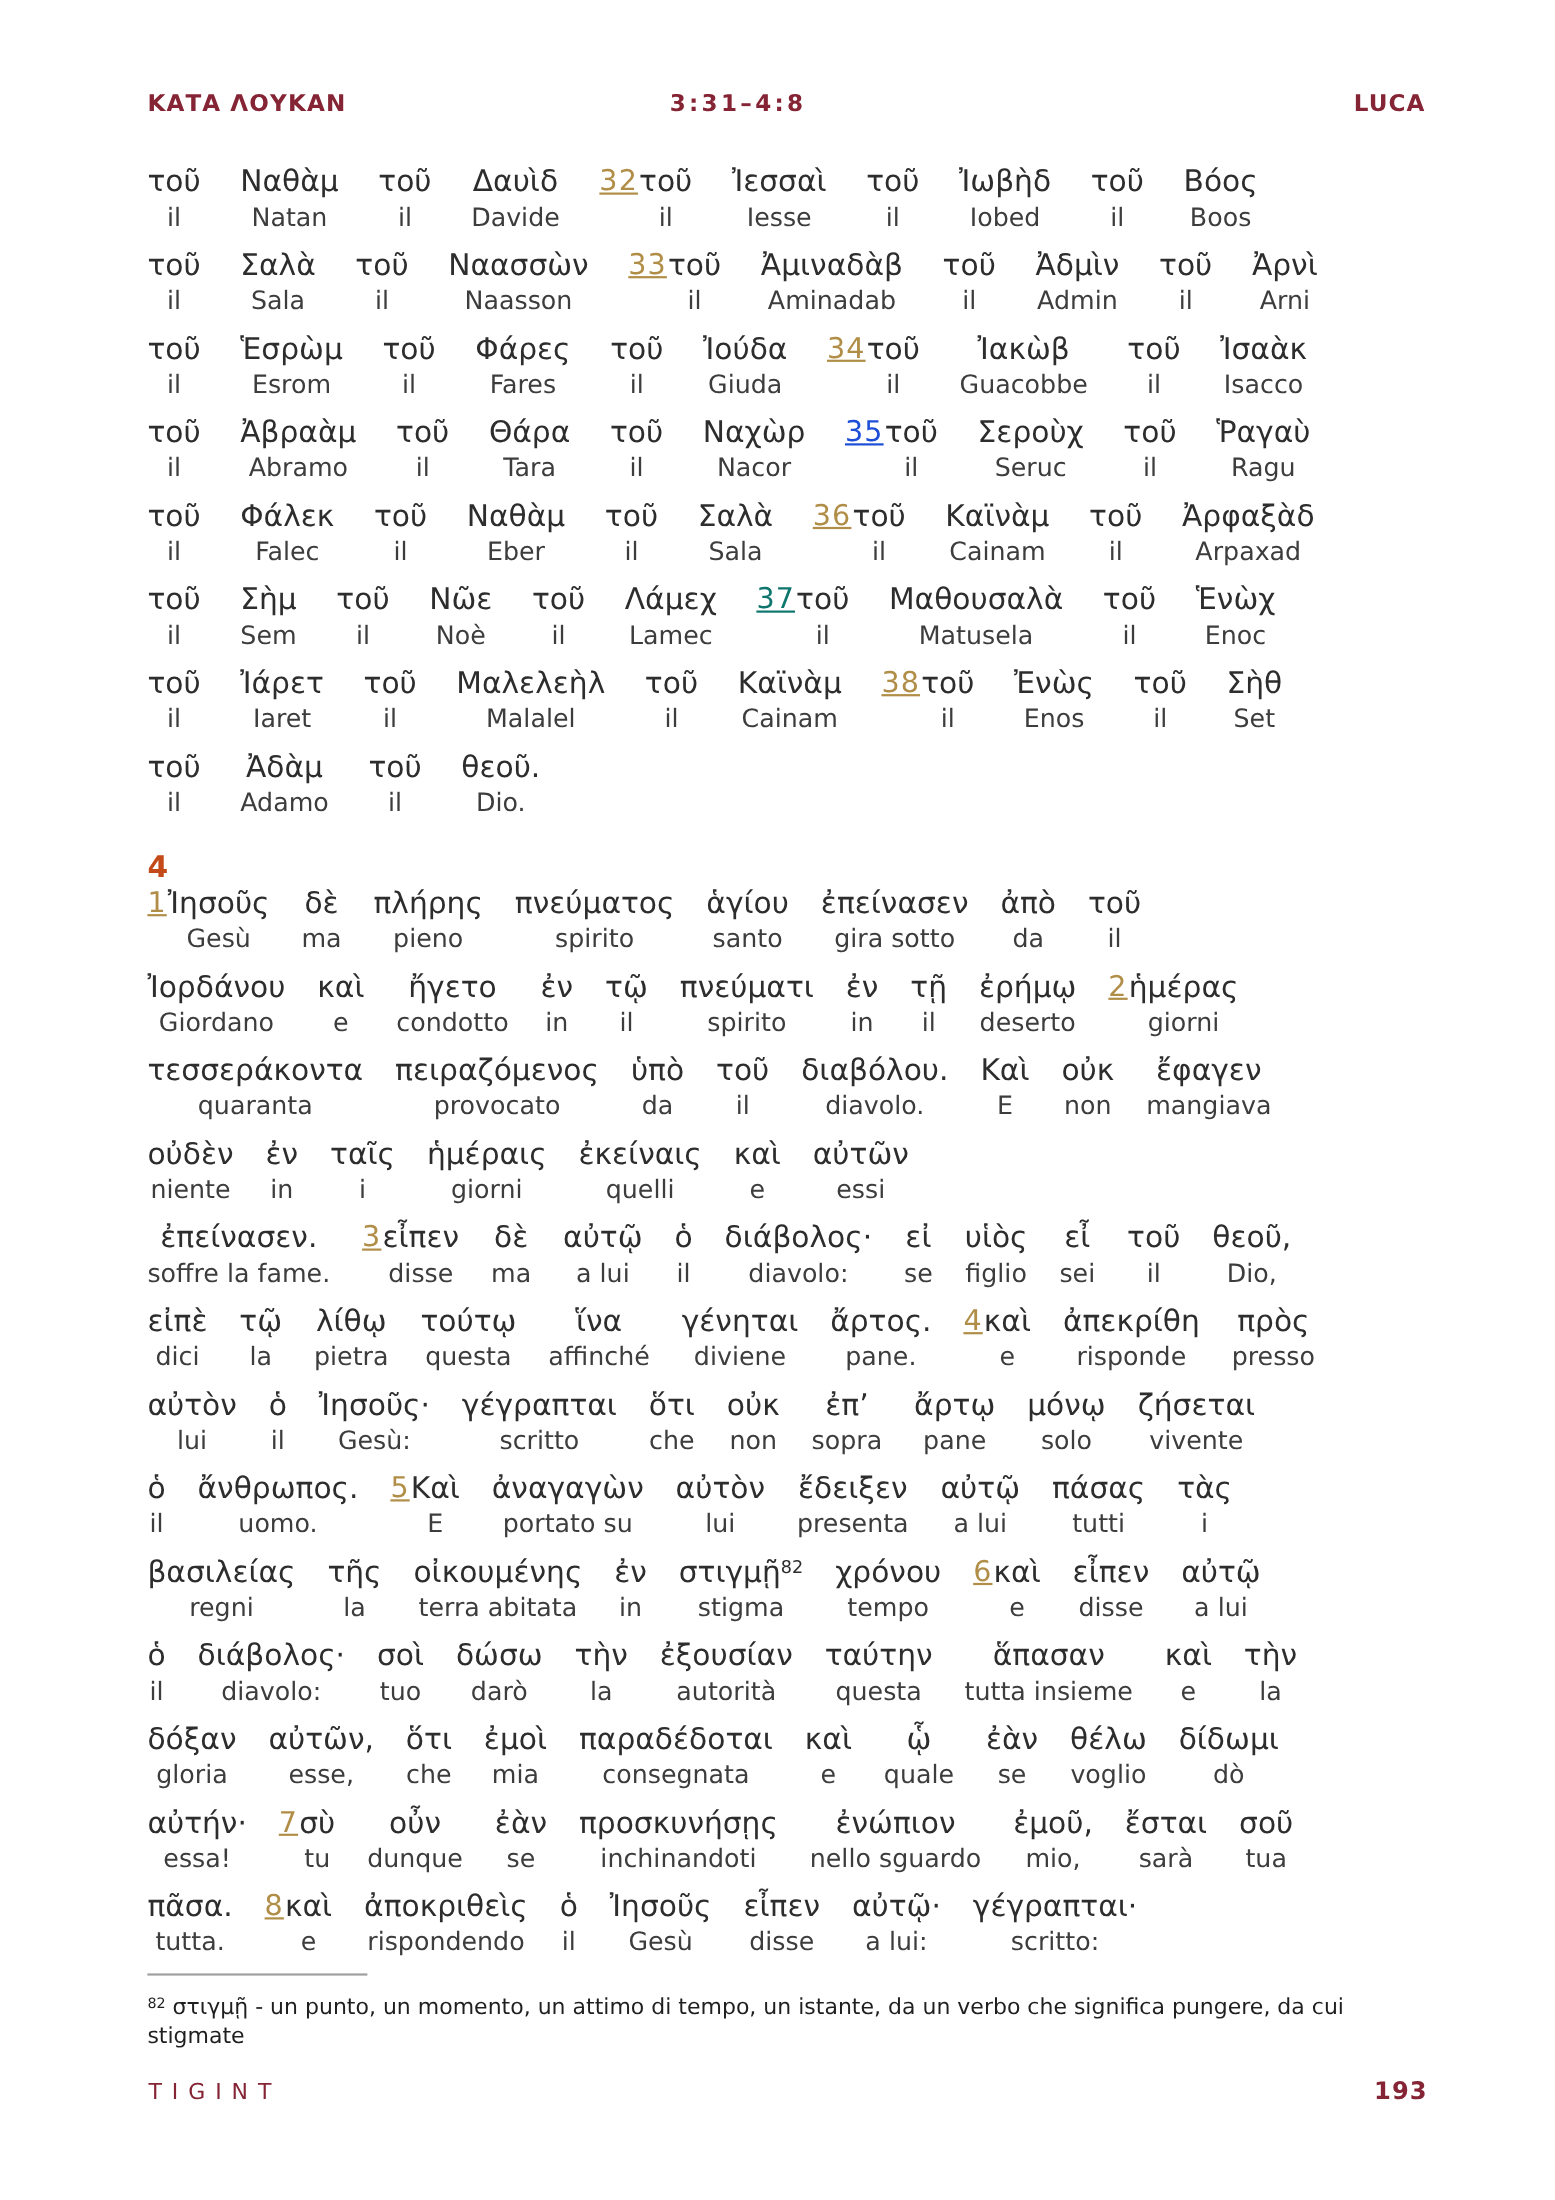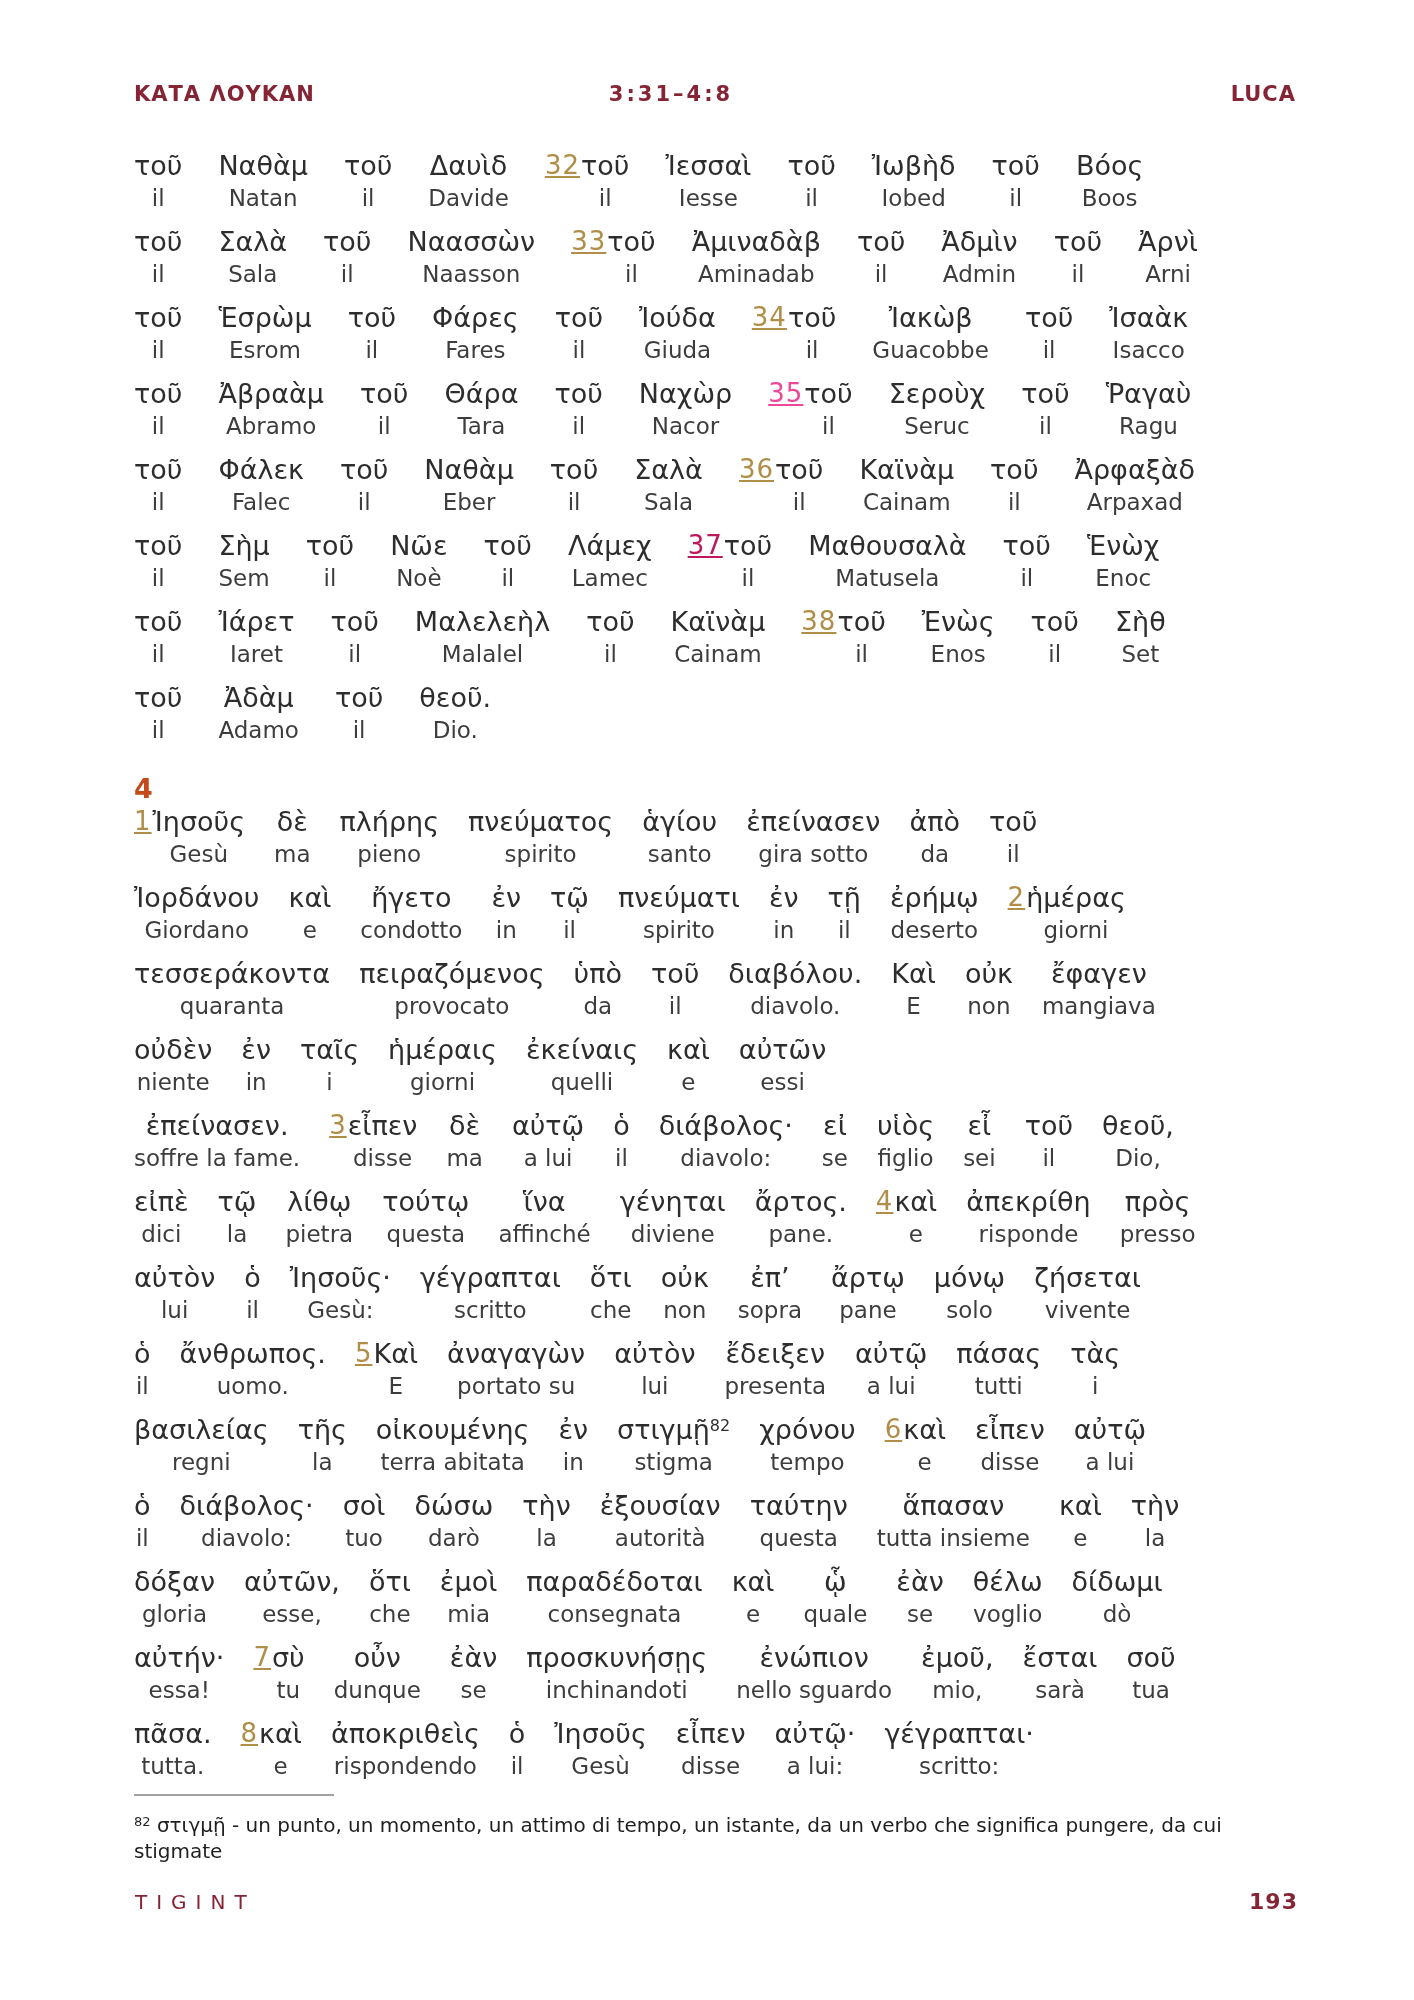--- a/index.html
+++ b/index.html
@@ -287,21 +287,21 @@
               <span class="gloss">il</span>
             </div>
           </div>
           <div class="word">
             <div class="col">
               <span class="greek">Ναχὼρ</span>
               <span class="gloss">Nacor</span>
             </div>
           </div>
           <div class="word">
-            <span class="vnum" style="color: #ec4899;">35</span>
+            <span class="vnum" style="color: #1d4ed8;">35</span>
             <div class="col">
               <span class="greek">τοῦ</span>
               <span class="gloss">il</span>
             </div>
           </div>
           <div class="word">
             <div class="col">
               <span class="greek">Σεροὺχ</span>
               <span class="gloss">Seruc</span>
             </div>
@@ -413,21 +413,21 @@
               <span class="gloss">il</span>
             </div>
           </div>
           <div class="word">
             <div class="col">
               <span class="greek">Λάμεχ</span>
               <span class="gloss">Lamec</span>
             </div>
           </div>
           <div class="word">
-            <span class="vnum" style="color: #be185d;">37</span>
+            <span class="vnum" style="color: #0f766e;">37</span>
             <div class="col">
               <span class="greek">τοῦ</span>
               <span class="gloss">il</span>
             </div>
           </div>
           <div class="word">
             <div class="col">
               <span class="greek">Μαθουσαλὰ</span>
               <span class="gloss">Matusela</span>
             </div>

